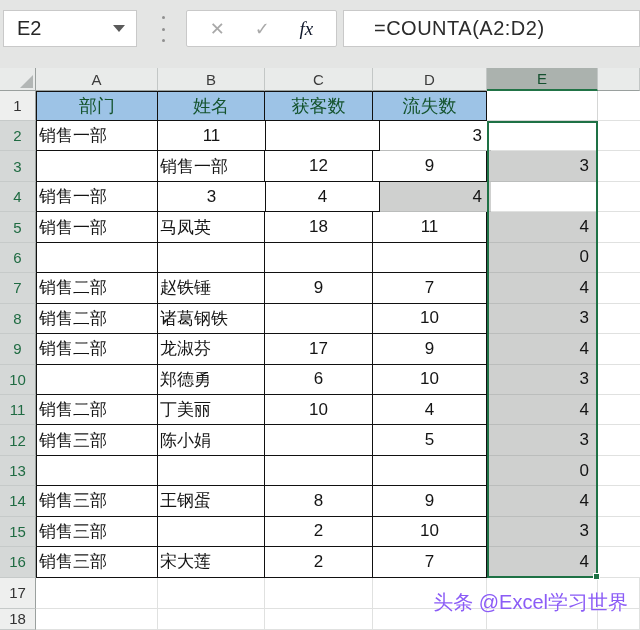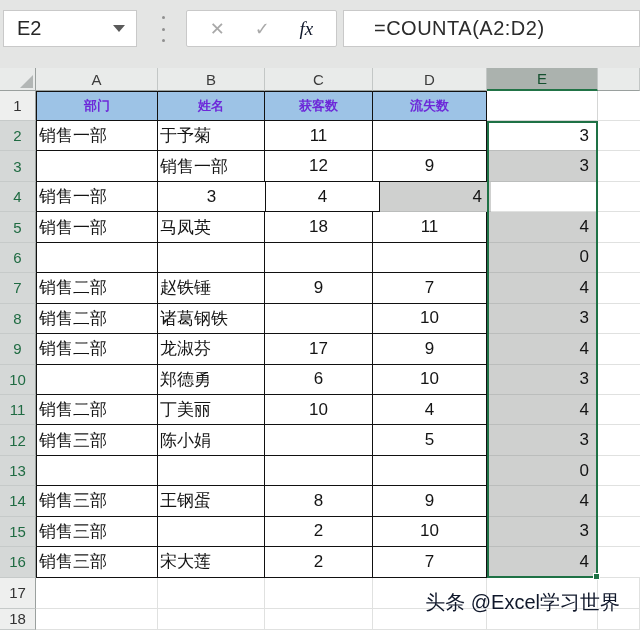--- a/index.html
+++ b/index.html
@@ -41,41 +41,41 @@
   .wA{width:122px;} .wB{width:107px;} .wC{width:108px;} .wD{width:114px;} .wE{width:111px;} .wF{flex:1;}
 
   
   .rh { width:36px; font-size:15px; display:flex; align-items:center; justify-content:center;
         background:#eeefee; color:#333; border-right:1px solid #9aa09e; border-bottom:1px solid #c6cac9; }
   .rh-sel { background:#d5d8d7; color:#1f6b42; }
 
   
   .row1 { height:30px; } .drow { height:30.45px; } .row17 { height:31px; } .row18 { height:21px; }
   .c { display:flex; align-items:center; font-size:17px; color:#141414; background:#fff; }
-  .hd { background:#9dc3e6; font-weight:bold; font-size:13px; color:#6d28d9; justify-content:center;
+  .hd { background:#9dc3e6; font-weight:normal; font-size:18px; color:#14532d; justify-content:center;
         border-right:1.5px solid #111; border-bottom:1.5px solid #111; border-top:1.5px solid #111; }
   .hd-first { border-left:1.5px solid #111; }
   .tbl { border-right:1.5px solid #111; border-bottom:1.5px solid #111; }
   .tbl-first { border-left:1.5px solid #111; }
   .txt { justify-content:flex-start; padding-left:2px; }
   .num { justify-content:center; }
   .ce { width:111px; justify-content:flex-end; padding-right:9px; border-bottom:1px solid #bbbdbc; }
   .e-sel { background:#cfd0cf; }
   .e-active { background:#ffffff; }
   .cf { flex:1; border-bottom:1px solid #e0e1e0; }
   .ce1 { width:111px; border-right:1px solid #d5d6d5; border-bottom:1px solid #d5d6d5; }
   .gcell { border-right:1px solid #e0e1e0; border-bottom:1px solid #e0e1e0; background:#fff; }
 
   
   .sel-overlay { position:absolute; left:487px; top:53px; width:111px; height:457px;
                  border:2px solid #1E7145; pointer-events:none; }
   .fill-handle { position:absolute; right:-4px; bottom:-4px; width:7px; height:7px;
                  background:#1E7145; border:1px solid #ffffff; }
 
-  .watermark { position:absolute; right:20px; top:521px; font-size:20px; color:#0f172a;
+  .watermark { position:absolute; right:12px; top:521px; font-size:20px; color:#8b5cf6;
                text-shadow:0 0 1px #ffffff; pointer-events:none; }
 </style>
 </head>
 <body>
 
 <div class="page">
 
   <div class="topbar">
     <div class="namebox">
       <span class="nb-text">E2</span>
@@ -116,21 +116,20 @@
       <div class="c wB hd">姓名</div>
       <div class="c wC hd">获客数</div>
       <div class="c wD hd">流失数</div>
       <div class="c ce1"></div>
       <div class="c cf"></div>
     </div>
 
     <div class="r drow">
       <div class="rh rh-sel">2</div>
       <div class="c wA tbl tbl-first txt">销售一部</div>
-      <div class="c wB tbl txt">于予菊</div>
       <div class="c wC tbl num">11</div>
       <div class="c wD tbl num"></div>
       <div class="c ce e-active">3</div>
       <div class="c cf"></div>
     </div>
 
     <div class="r drow">
       <div class="rh rh-sel">3</div>
       <div class="c wA tbl tbl-first txt"></div>
       <div class="c wB tbl txt">销售一部</div>

